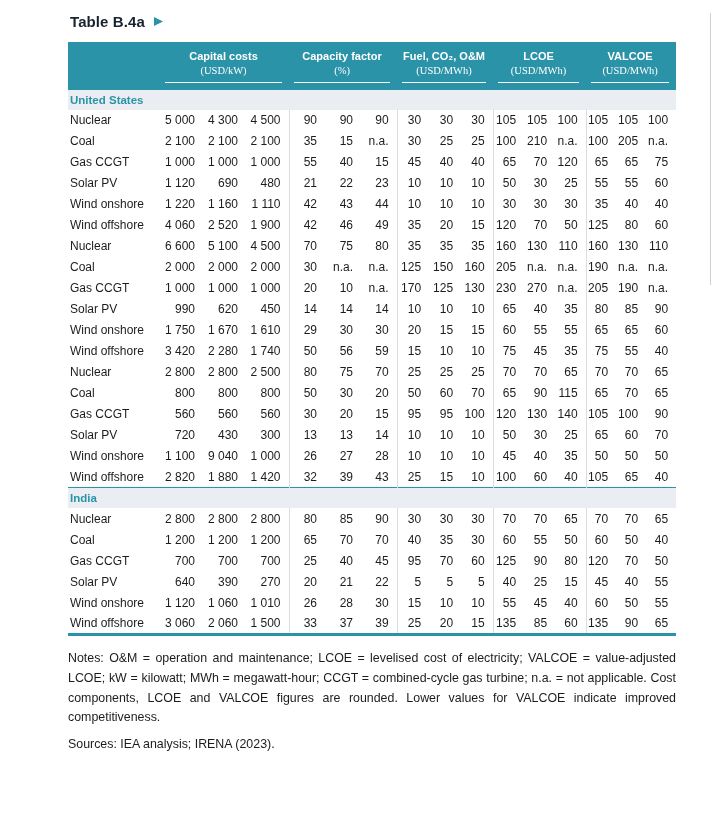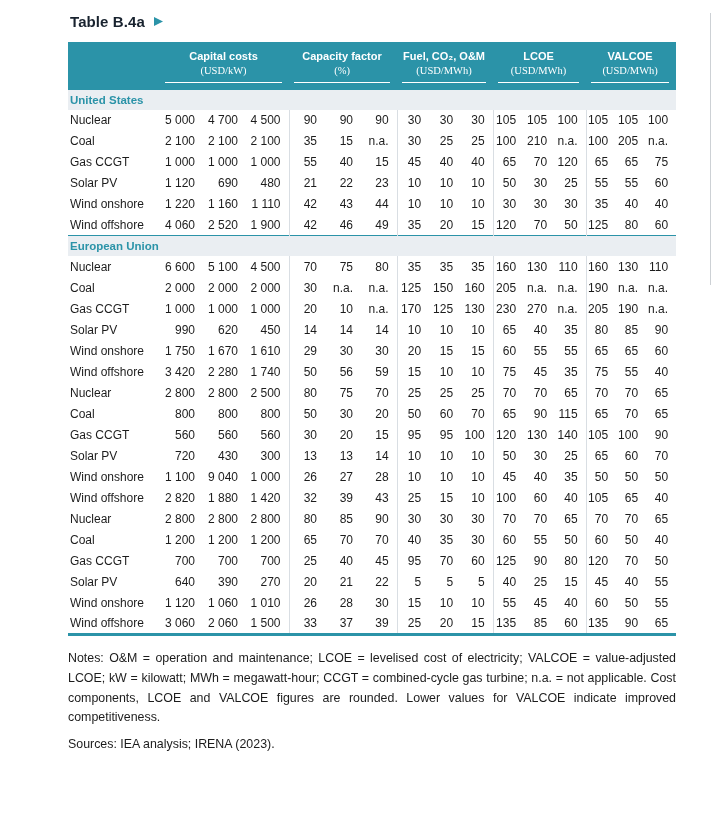--- a/index.html
+++ b/index.html
@@ -187,21 +187,21 @@
             </th>
           </tr>
         </thead>
         <tbody>
           <tr class="section-row">
             <td colspan="16">United States</td>
           </tr>
           <tr>
             <td class="lbl">Nuclear</td>
             <td>5 000</td>
-            <td>4 700</td>
+            <td>4 300</td>
             <td>4 500</td>
             <td class="gsep">90</td>
             <td>90</td>
             <td>90</td>
             <td class="gsep">30</td>
             <td>30</td>
             <td>30</td>
             <td class="gsep">105</td>
             <td>105</td>
             <td>100</td>
@@ -291,23 +291,20 @@
             <td>49</td>
             <td class="gsep">35</td>
             <td>20</td>
             <td>15</td>
             <td class="gsep">120</td>
             <td>70</td>
             <td>50</td>
             <td class="gsep">125</td>
             <td>80</td>
             <td>60</td>
-          </tr>
-          <tr class="section-row lined">
-            <td colspan="16">European Union</td>
           </tr>
           <tr>
             <td class="lbl">Nuclear</td>
             <td>6 600</td>
             <td>5 100</td>
             <td>4 500</td>
             <td class="gsep">70</td>
             <td>75</td>
             <td>80</td>
             <td class="gsep">35</td>
@@ -511,20 +508,23 @@
             <td class="gsep">25</td>
             <td>15</td>
             <td>10</td>
             <td class="gsep">100</td>
             <td>60</td>
             <td>40</td>
             <td class="gsep">105</td>
             <td>65</td>
             <td>40</td>
           </tr>
+          <tr class="section-row lined">
+            <td colspan="16">India</td>
+          </tr>
           <tr>
             <td class="lbl">Nuclear</td>
             <td>2 800</td>
             <td>2 800</td>
             <td>2 800</td>
             <td class="gsep">80</td>
             <td>85</td>
             <td>90</td>
             <td class="gsep">30</td>
             <td>30</td>

